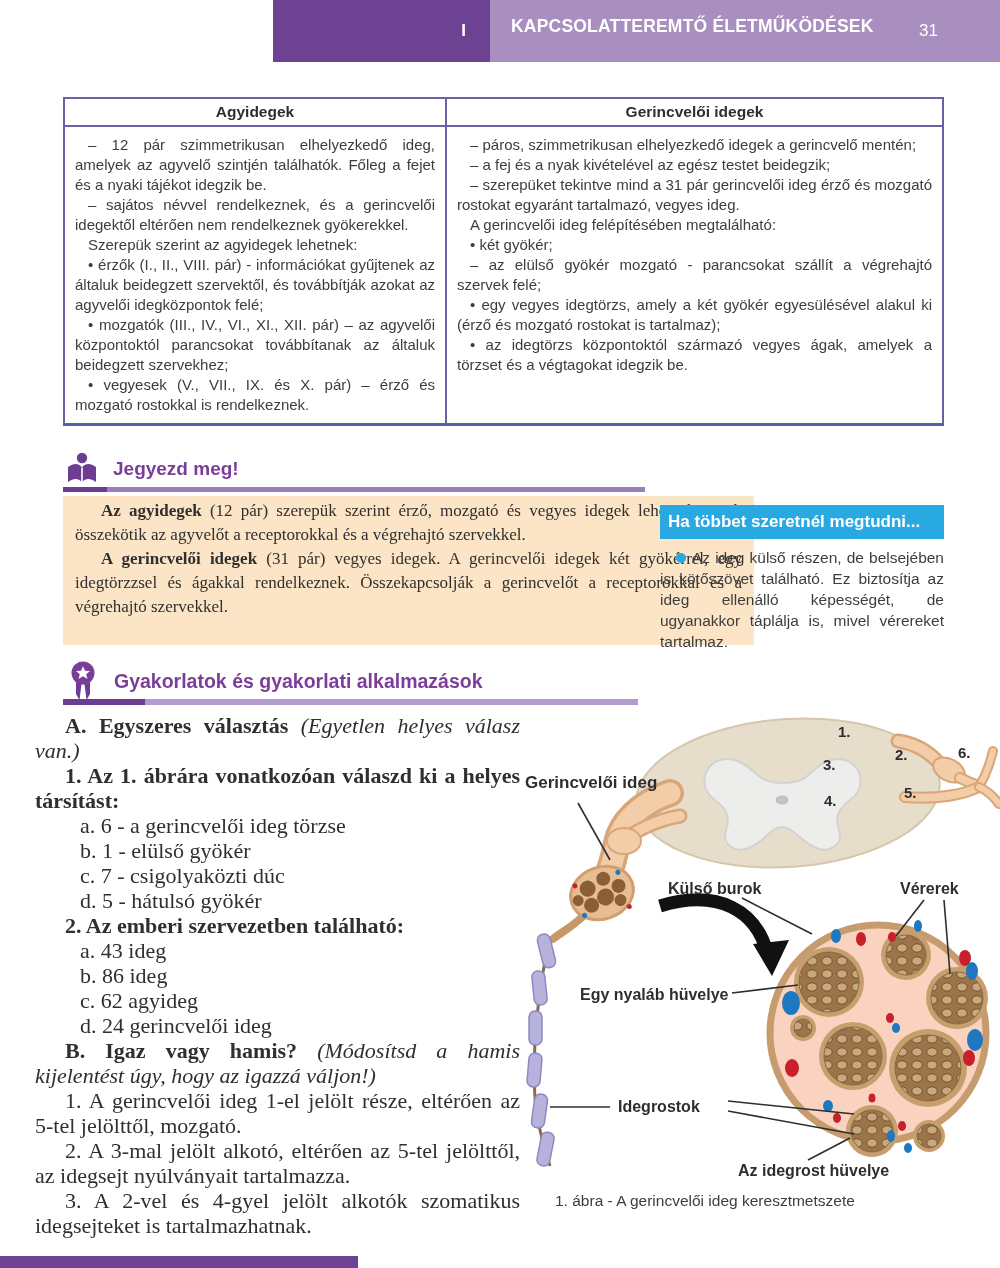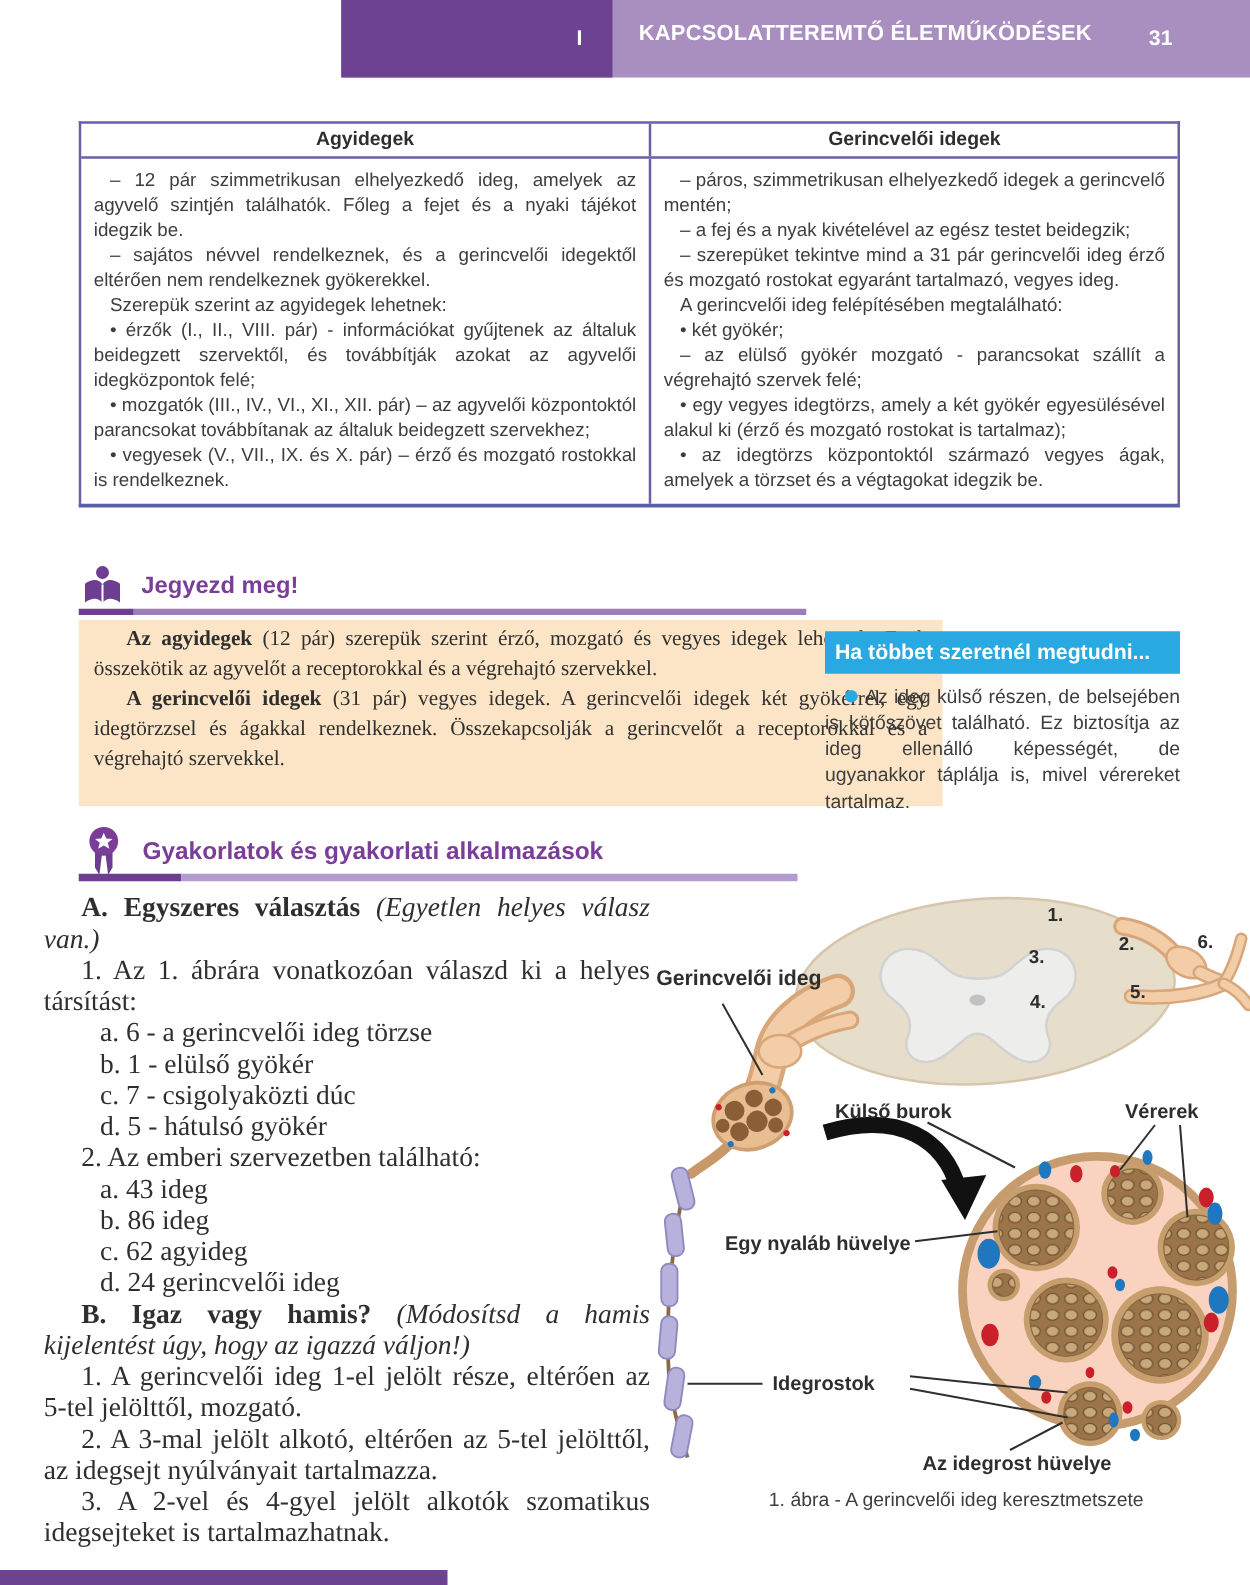--- a/index.html
+++ b/index.html
@@ -7,29 +7,29 @@
         font-family:"Liberation Sans",sans-serif;color:#3d3d3d;}
 
   
   .band{position:absolute;top:0;left:273px;right:0;height:62px;background:#a88fc0;}
   .band-dark{position:absolute;top:0;left:0;width:217px;height:62px;background:#6d4293;
              display:flex;align-items:center;justify-content:flex-end;padding-right:24px;box-sizing:border-box;}
   .band-chapter{color:#fff;font-weight:bold;font-size:17px;}
   .band-title{position:absolute;left:238px;top:0;height:52px;display:flex;align-items:center;
               color:#fff;font-weight:bold;font-size:17.5px;letter-spacing:.2px;}
   .band-page{position:absolute;right:62px;top:0;height:62px;display:flex;align-items:center;
-             color:#fff;font-weight:bold;font-size:17px;text-align:center;}
+             color:#fff;font-weight:normal;font-size:17px;text-align:center;}
 
   
   .ctable{position:absolute;left:63px;top:97px;width:877px;border:2px solid #6c5fa8;border-bottom:3px solid #5a5fa9;
           display:flex;flex-direction:column;background:#fff;}
   .thead{display:flex;border-bottom:2px solid #6c5fa8;}
   .th{font-weight:bold;font-size:15.5px;text-align:center;padding:4px 0;color:#2e2e2e;}
   .tbody{display:flex;}
-  .col1{width:456px;border-right:2px solid #6c5fa8;box-sizing:border-box;}
+  .col1{width:382px;border-right:2px solid #6c5fa8;box-sizing:border-box;}
   .col2{flex:1;box-sizing:border-box;}
   .cellpad{padding:8px 10px;}
   .tp{margin:0;font-size:15px;line-height:20px;text-align:justify;text-indent:13px;hyphens:auto;}
 
   
   .sec-head{position:absolute;display:flex;align-items:center;gap:14px;}
   .sec-title{color:#7b3e98;font-weight:bold;font-size:19px;}
   .sec-title2{color:#7b3e98;font-weight:bold;font-size:19.5px;}
   .ubar{position:absolute;height:5px;display:flex;}
   .ubar .d{background:#6d3d91;height:100%;}
@@ -45,26 +45,26 @@
   
   .bluewrap{position:absolute;left:660px;top:505px;width:284px;}
   .bluehead{background:#29a9e1;color:#fff;font-weight:bold;font-size:17px;padding:7px 8px;}
   .bluebody{margin-top:8px;font-size:15.5px;line-height:21px;text-align:justify;color:#3d3d3d;}
   .bdot{display:inline-block;width:10px;height:10px;border-radius:50%;background:#29a9e1;margin:0 6px 0 16px;}
 
   
   .ex{position:absolute;left:35px;top:713px;width:485px;font-family:"Liberation Serif",serif;
       font-size:22px;line-height:25px;color:#2f2f2f;}
   .exp{margin:0;text-indent:30px;text-align:justify;}
-  .exp.bold{font-weight:normal;}
+  .exp.bold{font-weight:bold;}
   .opt{margin:0 0 0 45px;text-align:left;}
 
   
   .fig{position:absolute;left:520px;top:708px;width:480px;height:500px;}
-  .figcap{position:absolute;left:555px;top:1192px;width:420px;text-align:center;
+  .figcap{position:absolute;left:555px;top:1192px;width:420px;text-align:left;
           font-size:15.5px;color:#3d3d3d;}
   .flabel{font-family:"Liberation Sans",sans-serif;font-weight:bold;fill:#2e2e2e;}
   .fnum{font-family:"Liberation Sans",sans-serif;font-weight:bold;font-size:15px;fill:#2e2e2e;}
 
   
   .fbar{position:absolute;left:0;top:1256px;width:358px;height:12px;background:#6d4293;}
 </style>
 </head>
 <body>
 

